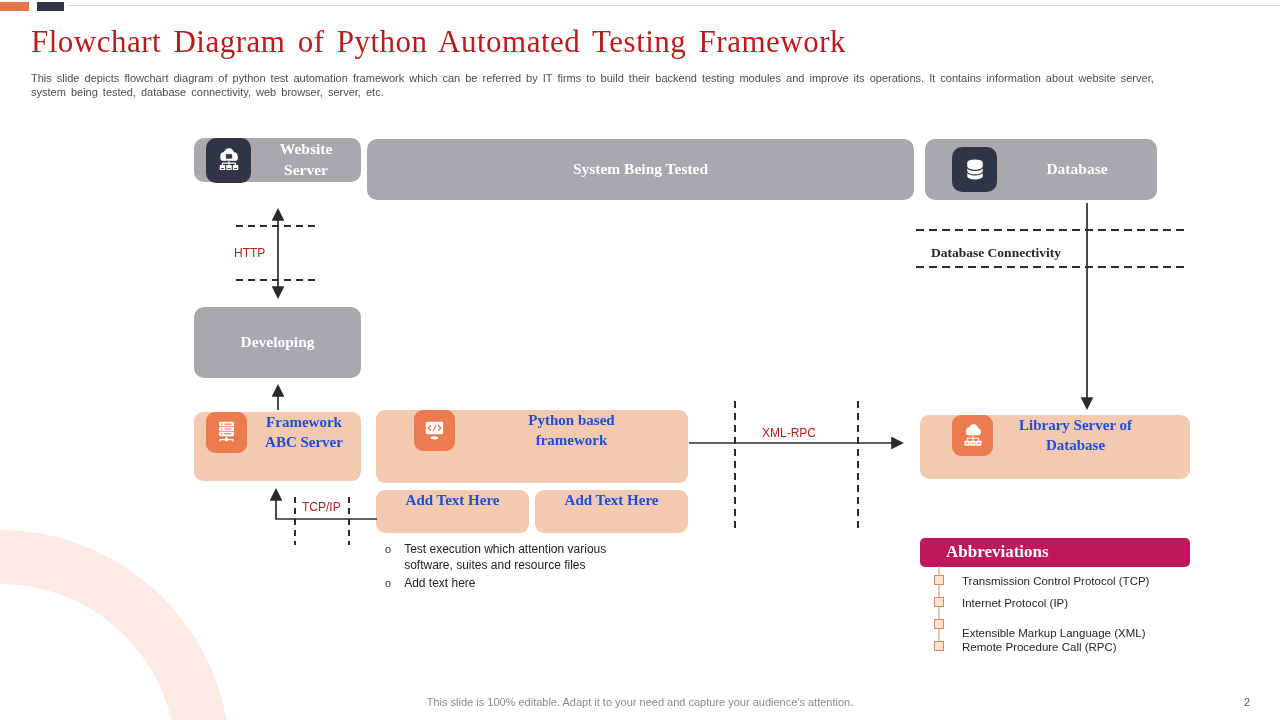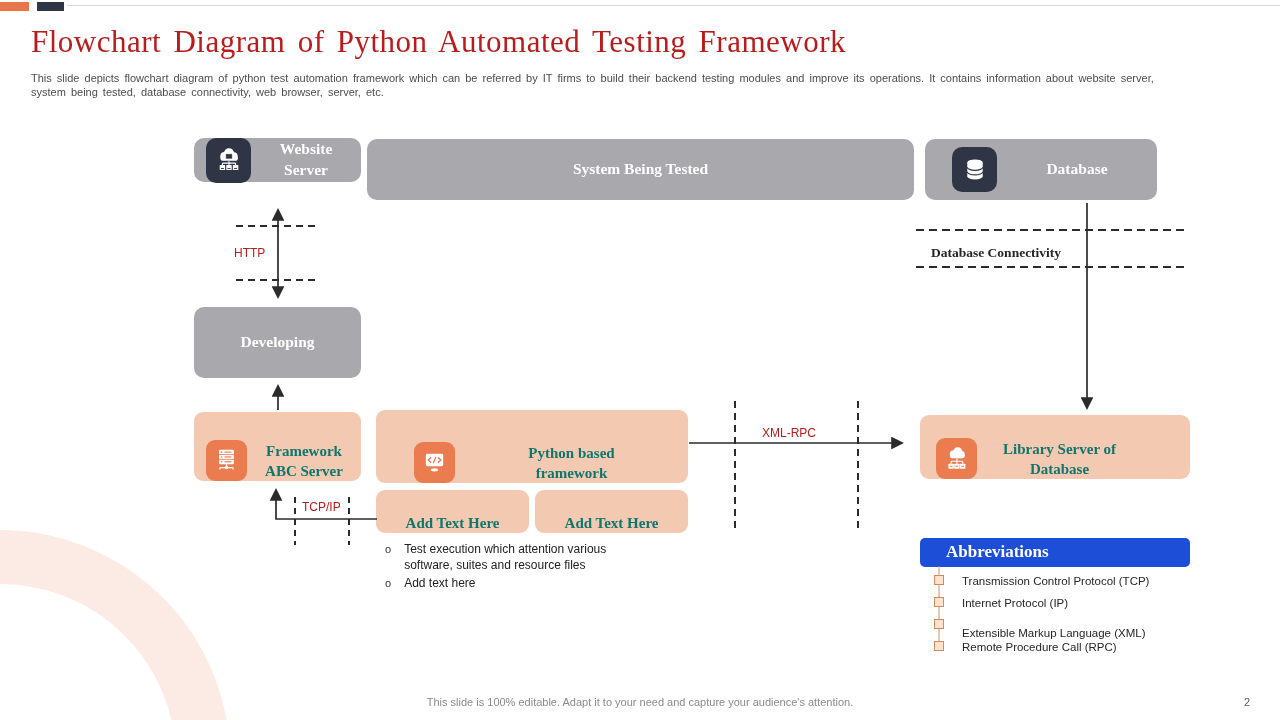--- a/index.html
+++ b/index.html
@@ -19,43 +19,43 @@
   .title { position:absolute; left:31px; top:24px; width:1000px;
            font-family:"Liberation Serif","DejaVu Serif",serif; font-size:31px; color:#b91c1c;
            letter-spacing:.5px; word-spacing:4px; z-index:2; }
   .subtitle { position:absolute; left:31px; top:72px; width:1160px; font-size:11px; line-height:1.23;
               color:#4d4d4d; word-spacing:2px; z-index:2; }
 
   
   .gbox { position:absolute; background:#a8a8ad; border-radius:10px; display:flex; align-items:center;
           color:#fff; font-family:"Liberation Serif","DejaVu Serif",serif; font-weight:bold;
           font-size:15.5px; z-index:2; }
-  .pbox { position:absolute; background:#f4c9b1; border-radius:9px; display:flex; align-items:flex-end;
-          color:#0f766e; font-family:"Liberation Serif","DejaVu Serif",serif; font-weight:bold;
+  .pbox { position:absolute; background:#f4c9b1; border-radius:9px; display:flex; align-items:flex-start;
+          color:#1d4ed8; font-family:"Liberation Serif","DejaVu Serif",serif; font-weight:bold;
           font-size:15px; z-index:2; }
   .blabel { flex:1; text-align:center; line-height:1.35; padding:0 6px; }
 
   .icon-tile { border-radius:10px; display:flex; align-items:center; justify-content:center; flex:0 0 auto; }
   .tile-navy { background:#2f3544; width:45px; height:45px; margin-left:12px; }
   .tile-orange { background:#ea7c50; width:41px; height:41px; margin-left:12px; border-radius:9px; }
 
   
   .conn-label { position:absolute; font-size:12px; color:#b91c1c; z-index:3; }
   .serif-label { position:absolute; font-family:"Liberation Serif","DejaVu Serif",serif; font-weight:bold;
                  color:#262626; z-index:3; }
 
   
   .notes { position:absolute; left:385px; top:542px; width:270px; font-size:12px; color:#222;
            line-height:1.33; z-index:2; }
   .note-row { display:flex; gap:13px; margin-bottom:2px; }
   .note-marker { flex:0 0 auto; font-size:11px; color:#333; }
   .note-text { width:250px; }
 
   
-  .abbr-header { position:absolute; left:920px; top:538px; width:270px; height:29px; background:#1d4ed8;
+  .abbr-header { position:absolute; left:920px; top:538px; width:270px; height:29px; background:#be185d;
                  border-radius:5px; color:#fff; font-family:"Liberation Serif","DejaVu Serif",serif;
                  font-weight:bold; font-size:17px; line-height:28px; padding-left:26px; z-index:2; }
   .abbr-item { position:absolute; left:962px; width:230px; font-size:11.5px; color:#262626; z-index:2; }
   .abbr-sq { position:absolute; left:934px; width:10px; height:10px; background:#fbe3d0;
              border:1px solid #d18c5e; z-index:6; }
 
   .footer { position:absolute; left:0; top:696px; width:100%; text-align:center; font-size:11px;
             color:#8a8a8a; z-index:2; }
   .page-num { position:absolute; right:30px; top:696px; font-size:11px; color:#595959; z-index:2; }
 
@@ -148,21 +148,21 @@
     <span class="blabel" style="max-width:170px; margin:0 auto;">Python based framework</span>
   </div>
 
   <div class="pbox" style="left:376px; top:490px; width:153px; height:43px; justify-content:center;">
     <span class="blabel">Add Text Here</span>
   </div>
   <div class="pbox" style="left:535px; top:490px; width:153px; height:43px; justify-content:center;">
     <span class="blabel">Add Text Here</span>
   </div>
 
-  <div class="pbox" style="left:920px; top:415px; width:270px; height:64px; padding-left:4px;">
+  <div class="pbox" style="left:920px; top:415px; width:270px; height:64px; padding-left:20px;">
     <span class="icon-tile tile-orange">
       <svg width="33" height="33" viewBox="0 0 40 40">
         <circle cx="16.5" cy="14.5" r="4.6" fill="#fff"></circle>
           <circle cx="21.5" cy="11.8" r="5.4" fill="#fff"></circle>
         <circle cx="25.8" cy="15" r="4.2" fill="#fff"></circle>
           <rect x="12" y="14" width="18" height="5.6" rx="2.8" fill="#fff"></rect>
         <path d="M20.5,20 V23.3 M13.5,23.3 H27.5 M13.5,23.3 V26.3 M20.5,23.3 V26.3 M27.5,23.3 V26.3" stroke="#fff" stroke-width="1.3" fill="none"></path>
         <rect x="10.2" y="26.3" width="6.6" height="6" rx="0.8" fill="#fff"></rect>
         <rect x="17.2" y="26.3" width="6.6" height="6" rx="0.8" fill="#fff"></rect>
         <rect x="24.2" y="26.3" width="6.6" height="6" rx="0.8" fill="#fff"></rect>

